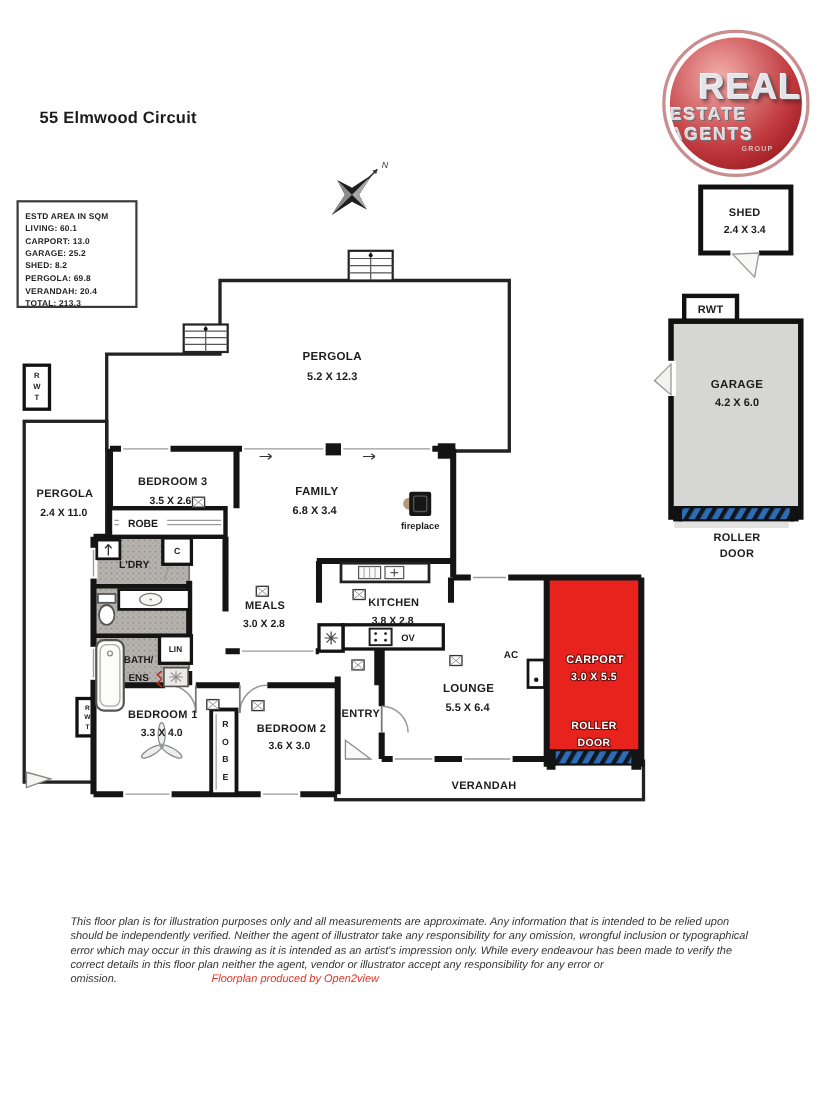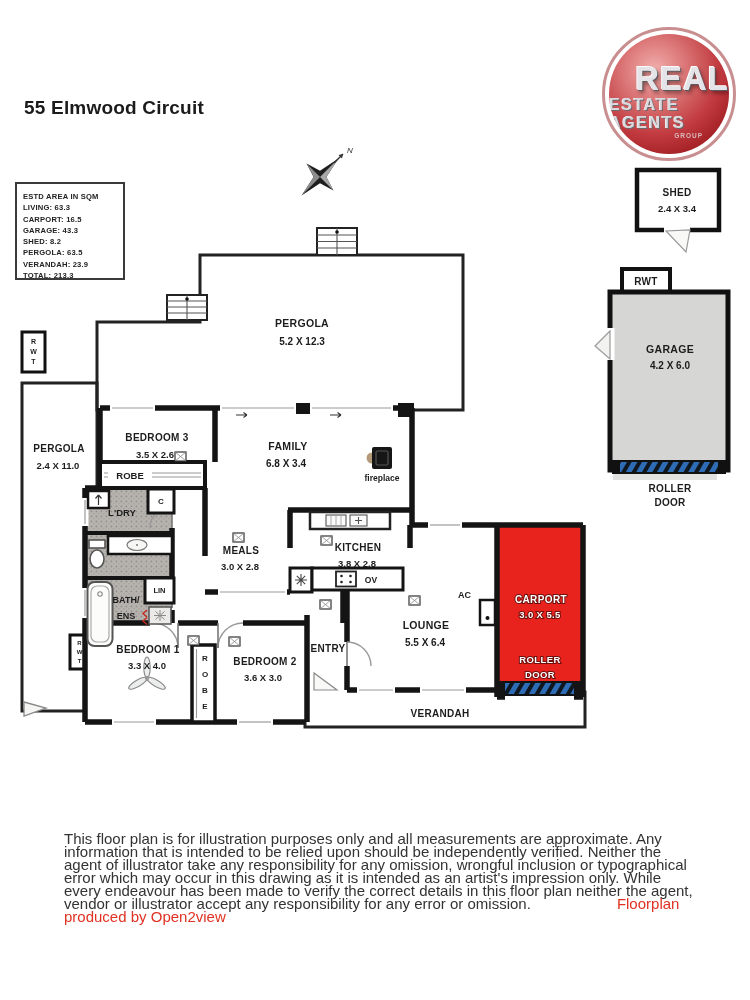--- a/index.html
+++ b/index.html
@@ -1,35 +1,35 @@
 <!DOCTYPE html>
 <html><head>
 <meta charset="utf-8">
 <style>
   html,body{margin:0;padding:0;background:#fff;}
   .page{position:relative;width:750px;height:1000px;background:#fff;overflow:hidden;
         font-family:"Liberation Sans",sans-serif;}
-  .addr{position:absolute;left:24px;top:96px;font-size:19px;font-weight:bold;color:#1b1b1b;line-height:23px;letter-spacing:.2px;}
+  .addr{position:absolute;left:36px;top:96px;font-size:15px;font-weight:bold;color:#1b1b1b;line-height:23px;letter-spacing:.2px;}
   
   .logo{position:absolute;left:602px;top:27px;width:134px;height:134px;border-radius:50%;
         border:3px solid #c98e90;background:#fff;box-sizing:border-box;padding:4px;}
   .logo-sphere{width:100%;height:100%;border-radius:50%;
         background:radial-gradient(circle at 38% 30%, #f0b0ae 0%, #e48a8a 18%, #d05e60 40%, #c13a3f 58%, #a52227 78%, #8a1217 100%);
         display:flex;flex-direction:column;align-items:flex-end;justify-content:center;overflow:hidden;}
   .logo-main{font-size:33px;font-weight:bold;letter-spacing:1px;color:#e4e4e8;
         text-shadow:-1px -1px 0 #fdfdfd,1px 1px 0 #5a5a60,2px 3px 4px rgba(40,10,10,.55);margin-top:10px;}
   .logo-sub{font-size:16px;font-weight:bold;letter-spacing:1.6px;color:#d9d9de;
         text-shadow:1px 1px 0 #6a6a70,-0.5px -0.5px 0 #fff;margin-top:-2px;}
   .logo-group{font-size:6.5px;font-weight:bold;letter-spacing:1px;color:#d9bcbc;align-self:flex-end;margin:0 26px 0 0;}
   
   .areabox{position:absolute;left:15px;top:182px;width:110px;height:98px;border:2px solid #3a3a3a;
         padding:7px 6px;box-sizing:border-box;}
   .areabox div{font-size:7.6px;font-weight:bold;color:#222;line-height:11.3px;letter-spacing:.2px;white-space:nowrap;}
   
-  .disclaimer{position:absolute;left:64px;top:832px;width:630px;font-size:15px;line-height:13px;color:#333;}
+  .disclaimer{position:absolute;left:64px;top:832px;width:630px;font-size:10px;line-height:13px;color:#333;font-style:italic;}
   .credit{color:#e03222;margin-left:86px;}
   svg text{font-family:"Liberation Sans",sans-serif;}
   .lbl{font-size:10px;font-weight:bold;fill:#1c1c1c;text-anchor:middle;letter-spacing:.3px;}
   .lbl2{font-size:10.5px;font-weight:bold;fill:#1c1c1c;text-anchor:middle;letter-spacing:.3px;}
   .dim{font-size:9.5px;font-weight:bold;fill:#1c1c1c;text-anchor:middle;}
   .sm{font-size:8px;font-weight:bold;fill:#1c1c1c;text-anchor:middle;}
   .tiny{font-size:7px;font-weight:bold;fill:#1c1c1c;text-anchor:middle;}
   .white-lbl{font-size:10px;font-weight:bold;fill:#fff;text-anchor:middle;paint-order:stroke;stroke:#6d0f0c;stroke-width:2px;letter-spacing:.4px;}
   .wall6{stroke:#141414;stroke-width:5.5;fill:none;}
   .wall4{stroke:#141414;stroke-width:4;fill:none;}
@@ -51,26 +51,26 @@
   <div class="logo">
     <div class="logo-sphere">
       <div class="logo-main">REAL</div>
       <div class="logo-sub">ESTATE AGENTS</div>
       <div class="logo-group">GROUP</div>
     </div>
   </div>
 
   <div class="areabox">
     <div>ESTD AREA IN SQM</div>
-    <div>LIVING: 63.3</div>
-    <div>CARPORT: 16.5</div>
-    <div>GARAGE: 43.3</div>
+    <div>LIVING: 60.1</div>
+    <div>CARPORT: 13.0</div>
+    <div>GARAGE: 25.2</div>
     <div>SHED: 8.2</div>
-    <div>PERGOLA: 63.5</div>
-    <div>VERANDAH: 23.9</div>
+    <div>PERGOLA: 69.8</div>
+    <div>VERANDAH: 20.4</div>
     <div>TOTAL: 213.3</div>
   </div>
 
   <svg width="750" height="1000" viewBox="0 0 750 1000" style="position:absolute;left:0;top:0;">
     <defs>
       <pattern id="hatch" width="7" height="7" patternUnits="userSpaceOnUse" patternTransform="rotate(45)">
         <rect width="7" height="7" fill="#efefee"></rect>
         <line x1="0" y1="0" x2="0" y2="7" stroke="#cbcbc9" stroke-width="2.6"></line>
       </pattern>
       <pattern id="speckle" width="5" height="5" patternUnits="userSpaceOnUse">

